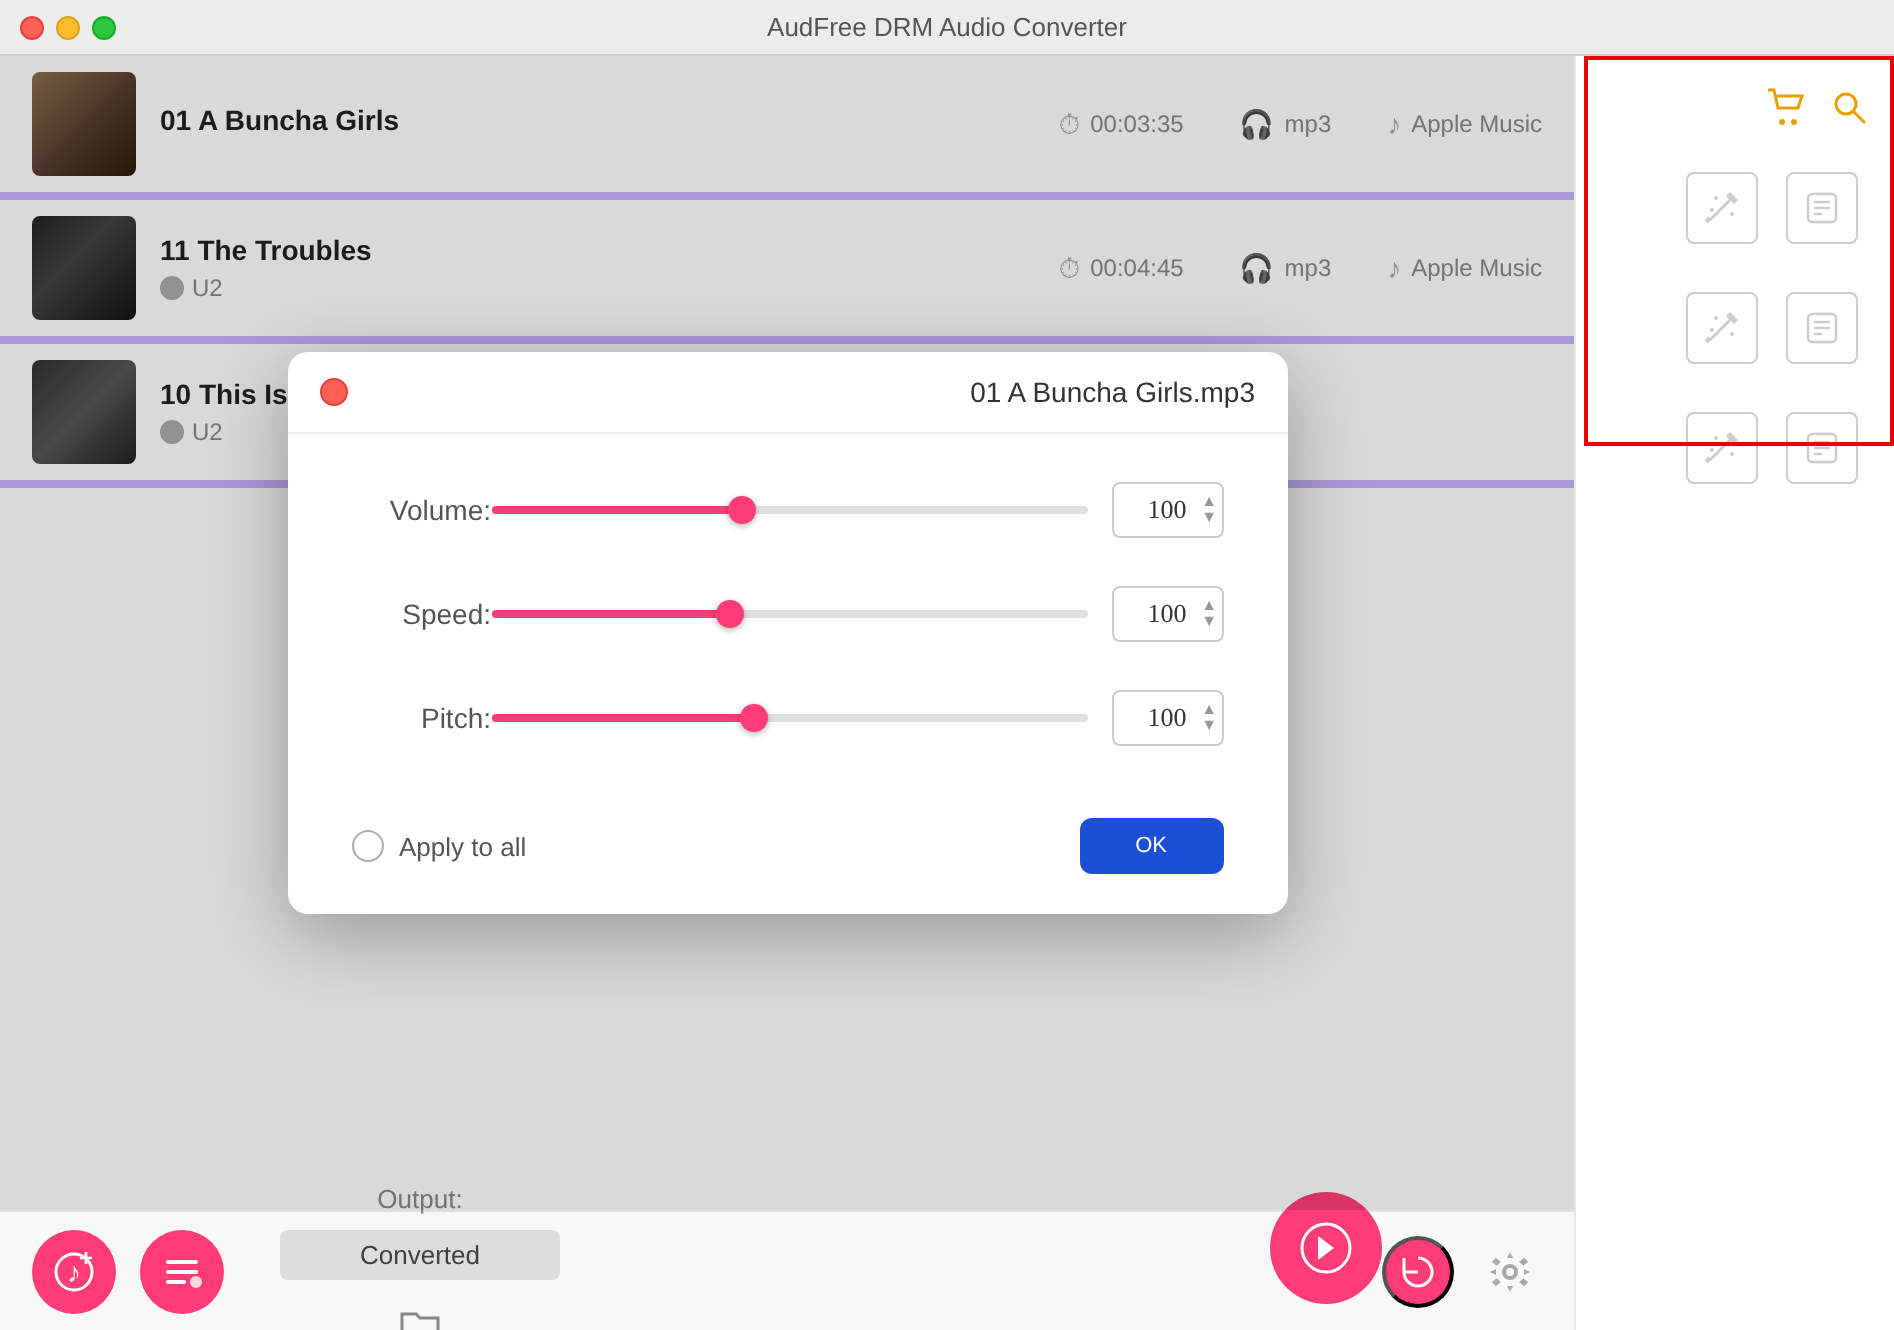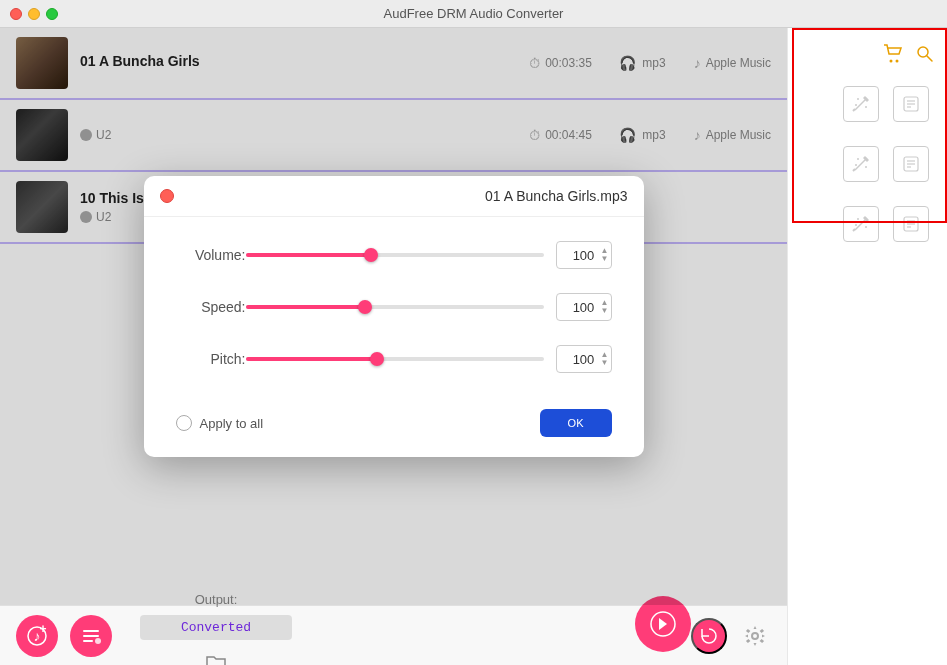--- a/index.html
+++ b/index.html
@@ -62,21 +62,21 @@
     
     .track-list {
       flex: 1;
       overflow: hidden;
     }
 
     .track-item {
       display: flex;
       align-items: center;
       padding: 8px 16px;
-      border-bottom: 2px solid #c4b5fd;
+      border-bottom: 4px solid #c4b5fd;
       height: 72px;
     }
 
     .track-artwork {
       width: 52px;
       height: 52px;
       border-radius: 4px;
       margin-right: 12px;
       background: #888;
       overflow: hidden;
@@ -260,24 +260,23 @@
     .output-label {
       font-size: 13px;
       color: #888;
     }
 
     .output-field {
       background: #ddd;
       border-radius: 4px;
       padding: 5px 16px;
       font-size: 13px;
-      color: #6d28d9;
-      width: 152px;
+      color: #404040;
+      width: 140px;
       text-align: center;
-      font-family: Liberation Mono, monospace;
     }
 
     .folder-btn {
       width: 32px;
       height: 32px;
       background: none;
       border: none;
       cursor: pointer;
       display: flex;
       align-items: center;
@@ -427,20 +426,21 @@
       width: 56px;
       height: 28px;
       border: 1px solid #ccc;
       border-radius: 4px;
       display: flex;
       align-items: center;
       justify-content: center;
       font-size: 13px;
       color: #333;
       position: relative;
+      font-family: Liberation Serif, serif;
     }
 
     .spinner-arrows {
       position: absolute;
       right: 2px;
       display: flex;
       flex-direction: column;
       gap: 0;
     }
 
@@ -522,20 +522,21 @@
           <div class="track-source">
             <span class="meta-icon">♪</span>
             <span>Apple Music</span>
           </div>
         </div>
       </div>
 
       <div class="track-item">
         <div class="track-artwork track-artwork-2"></div>
         <div class="track-info">
+          <div class="track-title">11 The Troubles</div>
           <div class="track-artist">U2</div>
         </div>
         <div class="track-meta">
           <div class="track-duration">
             <span class="meta-icon">⏱</span>
             <span>00:04:45</span>
           </div>
           <div class="track-format">
             <span class="meta-icon">🎧</span>
             <span>mp3</span>

